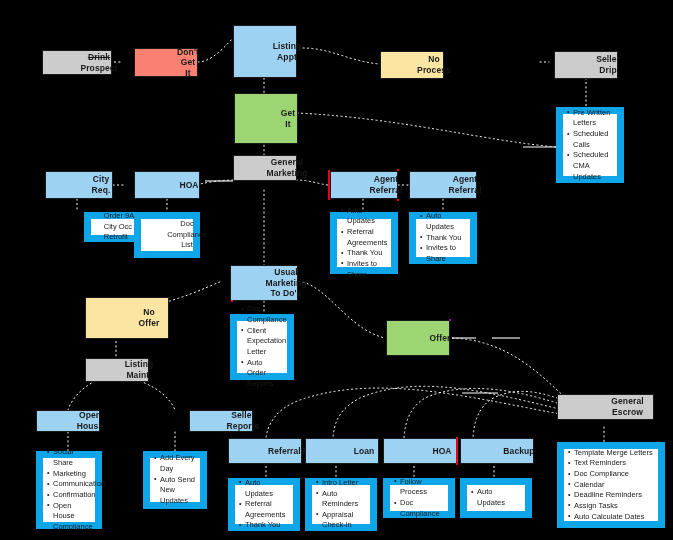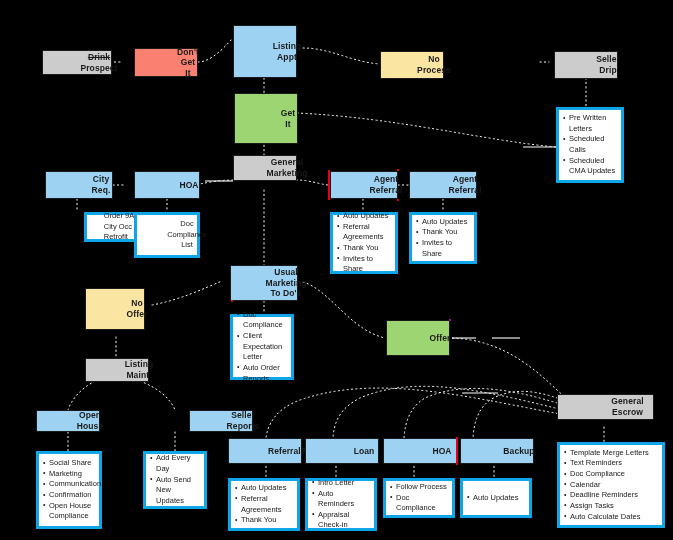--- a/index.html
+++ b/index.html
@@ -42,21 +42,21 @@
   .node.red    { background:#fa8072; }
   .node.yellow { background:#fbe5a2; }
   .node.grey   { background:#cccccc; }
   .node .lbl{ display:block; padding:0 3px; }
   .strike{ text-decoration:line-through; }
 
   .listbox{
     position:absolute;
     box-sizing:border-box;
     background:#ffffff;
-    border:3px solid #0ea5e9;
+    border:7px solid #0ea5e9;
     color:#1a1a1a;
     font-size:7.5px;
     line-height:1.42;
     padding:4px 4px 4px 4px;
     z-index:3;
     display:flex;
     flex-direction:column;
     justify-content:center;
   }
   .listbox ul{
@@ -261,21 +261,21 @@
       <li>Thank You</li>
       <li>Invites to Share</li>
     </ul>
   </div>
 
   <div class="node blue" style="left:230px;top:265px;width:68px;height:36px;">
     <span class="lbl">Usual Marketing To Do's</span>
   </div>
   <div class="corner red" style="left:231px;top:300px;"></div>
 
-  <div class="node yellow" style="left:85px;top:288px;width:60px;height:42px;align-items:center;">
+  <div class="node yellow" style="left:85px;top:297px;width:84px;height:42px;align-items:center;">
     <span class="lbl">No Offer</span>
   </div>
 
   <div class="node green" style="left:386px;top:320px;width:64px;height:36px;">
     <span class="lbl">Offer</span>
   </div>
   <div class="corner purple" style="left:449px;top:319px;"></div>
 
   <div class="listbox" style="left:230px;top:314px;width:64px;height:66px;">
     <ul>

